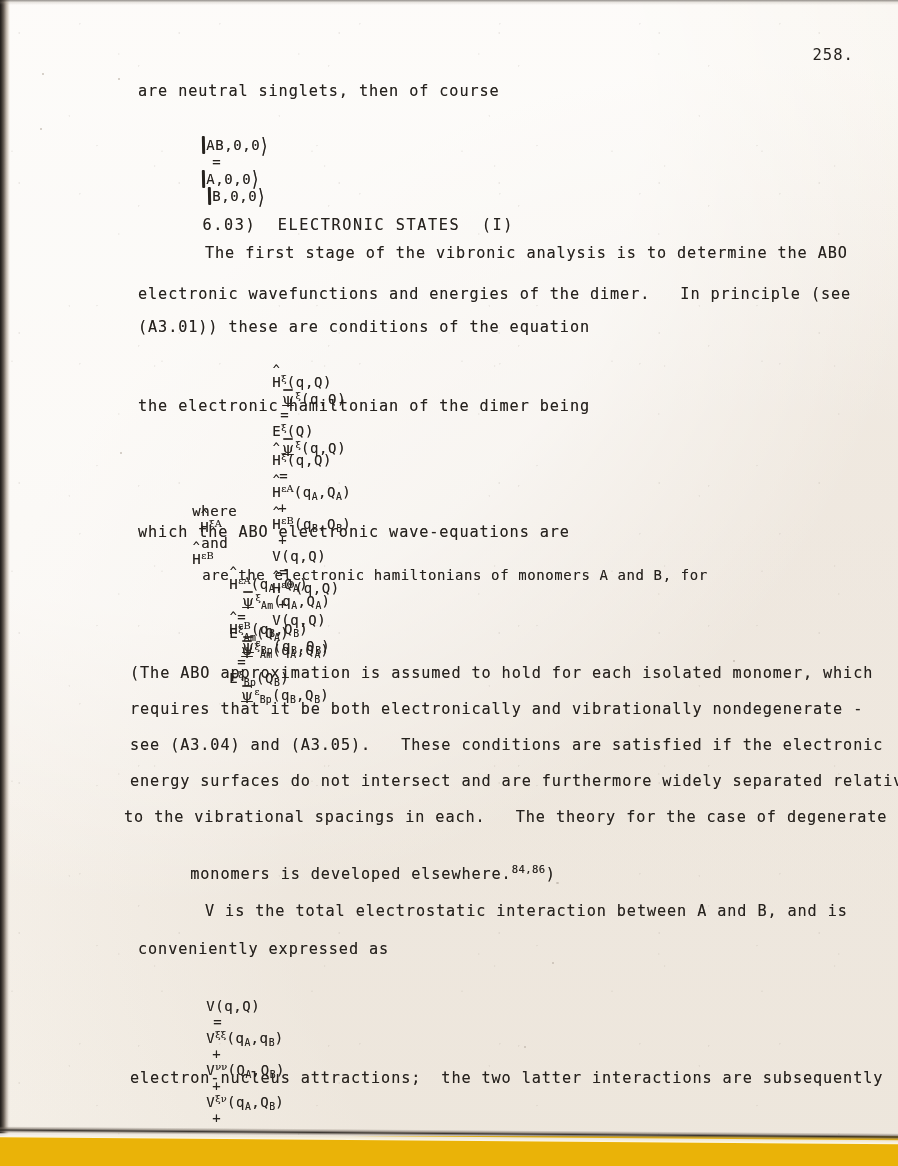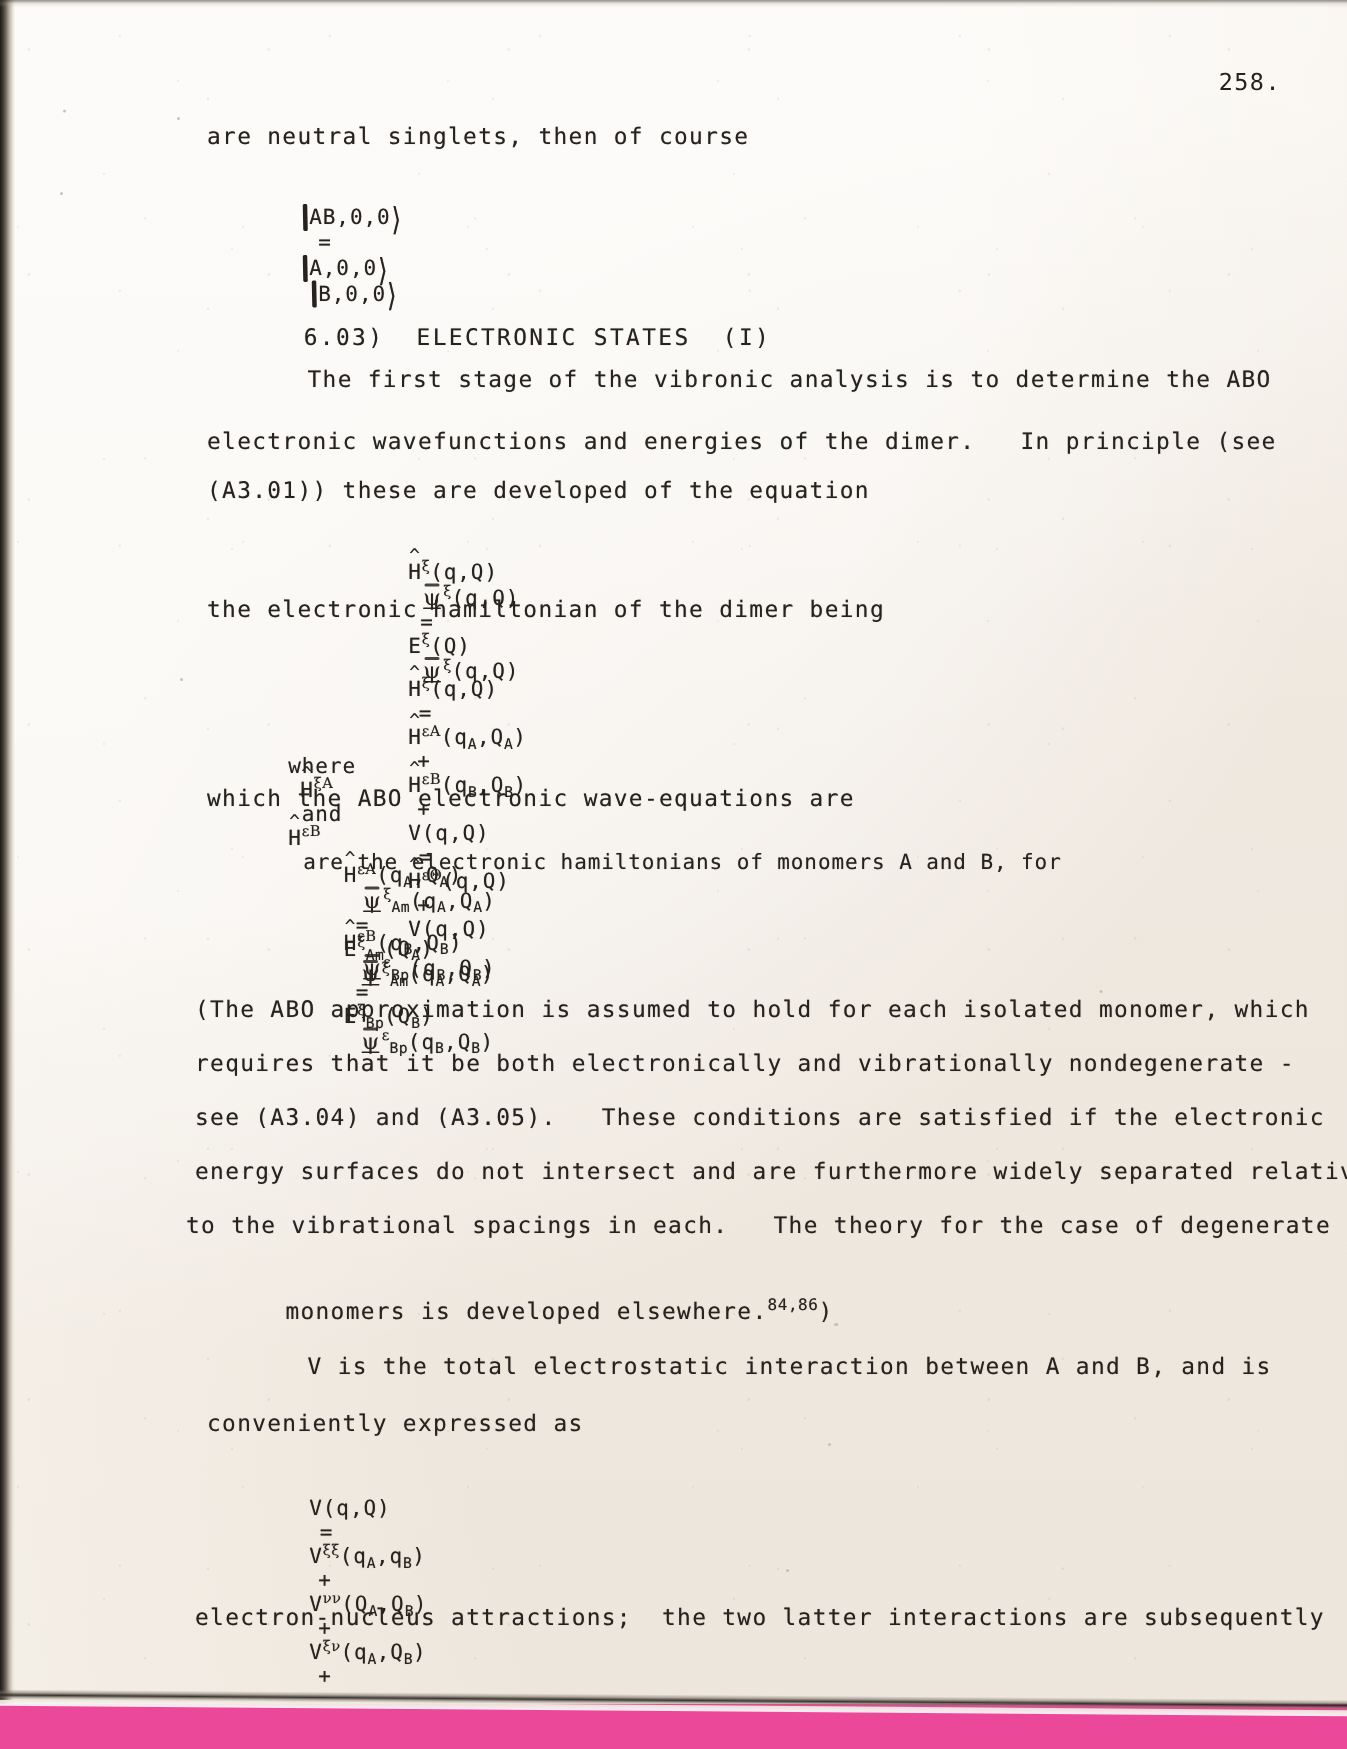--- a/index.html
+++ b/index.html
@@ -13,21 +13,21 @@
     height: 1166px;
     overflow: hidden;
     font-family: "DejaVu Sans Mono", "Liberation Mono", monospace;
   }
 
   
   #scan-root {
     position: relative;
     width: 898px;
     height: 1166px;
-    background: #ec4899;
+    background: #eab308;
     overflow: hidden;
   }
 
   .paper {
     position: absolute;
     left: 0;
     top: 0;
     width: 898px;
     height: 1136px;
     background: #f8f4ef;
@@ -263,21 +263,21 @@
       <span class="ketbar"></span><span>A,0,0</span><span class="ketang">⟩</span>
       <span style="padding-left:6px;"></span><span class="ketbar"></span><span>B,0,0</span><span class="ketang">⟩</span>
     </div>
 
     <div class="typed section-head" style="top:198px;">
       <span>6.03)</span><span>  </span><span>ELECTRONIC STATES</span><span>  </span><span>(I)</span>
     </div>
 
     <div class="typed indent-1" style="top:244px;">The first stage of the vibronic analysis is to determine the ABO</div>
     <div class="typed body-line" style="top:285px;">electronic wavefunctions and energies of the dimer.   In principle (see</div>
-    <div class="typed body-line" style="top:318px;">(A3.01)) these are developed of the equation</div>
+    <div class="typed body-line" style="top:318px;">(A3.01)) these are conditions of the equation</div>
 
     <div class="eq" style="left:218px;top:358px;">
       <span class="hat"><span class="hat-mark">^</span><span>H</span></span><sup class="gk">ξ</sup><span>(q,Q)</span>
       <span style="padding-left:9px;"></span><span class="psi">ψ</span><sup class="gk">ξ</sup><span>(q,Q)</span>
       <span style="padding:0 8px;">=</span>
       <span>E</span><sup class="gk">ξ</sup><span>(Q)</span>
       <span style="padding-left:9px;"></span><span class="psi">ψ</span><sup class="gk">ξ</sup><span>(q,Q)</span>
     </div>
 
     <div class="typed body-line" style="top:397px;">the electronic hamiltonian of the dimer being</div>

